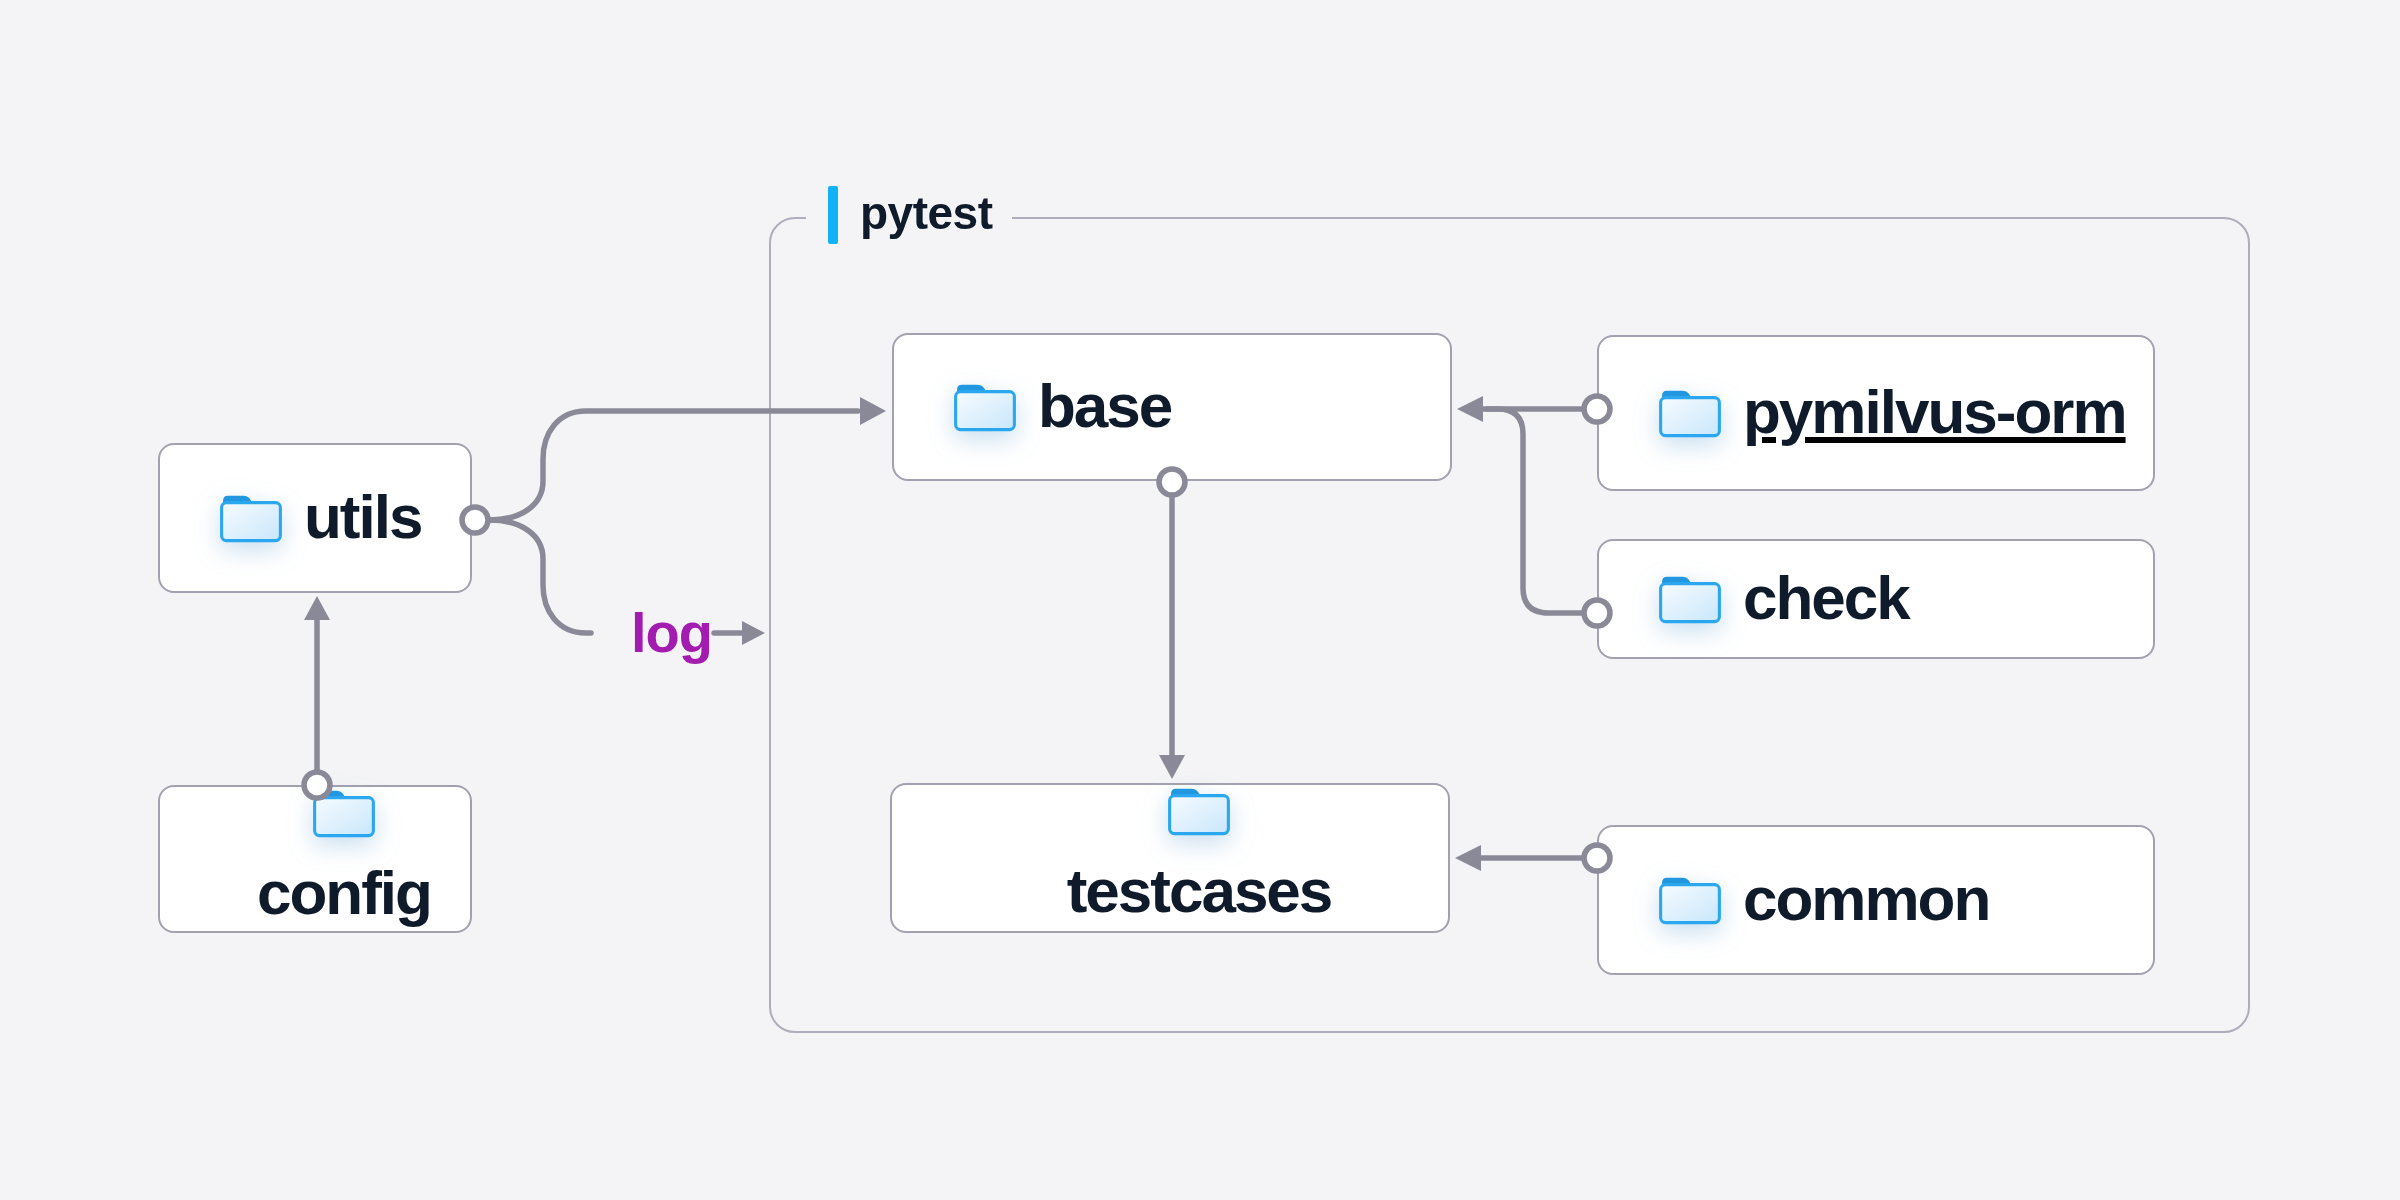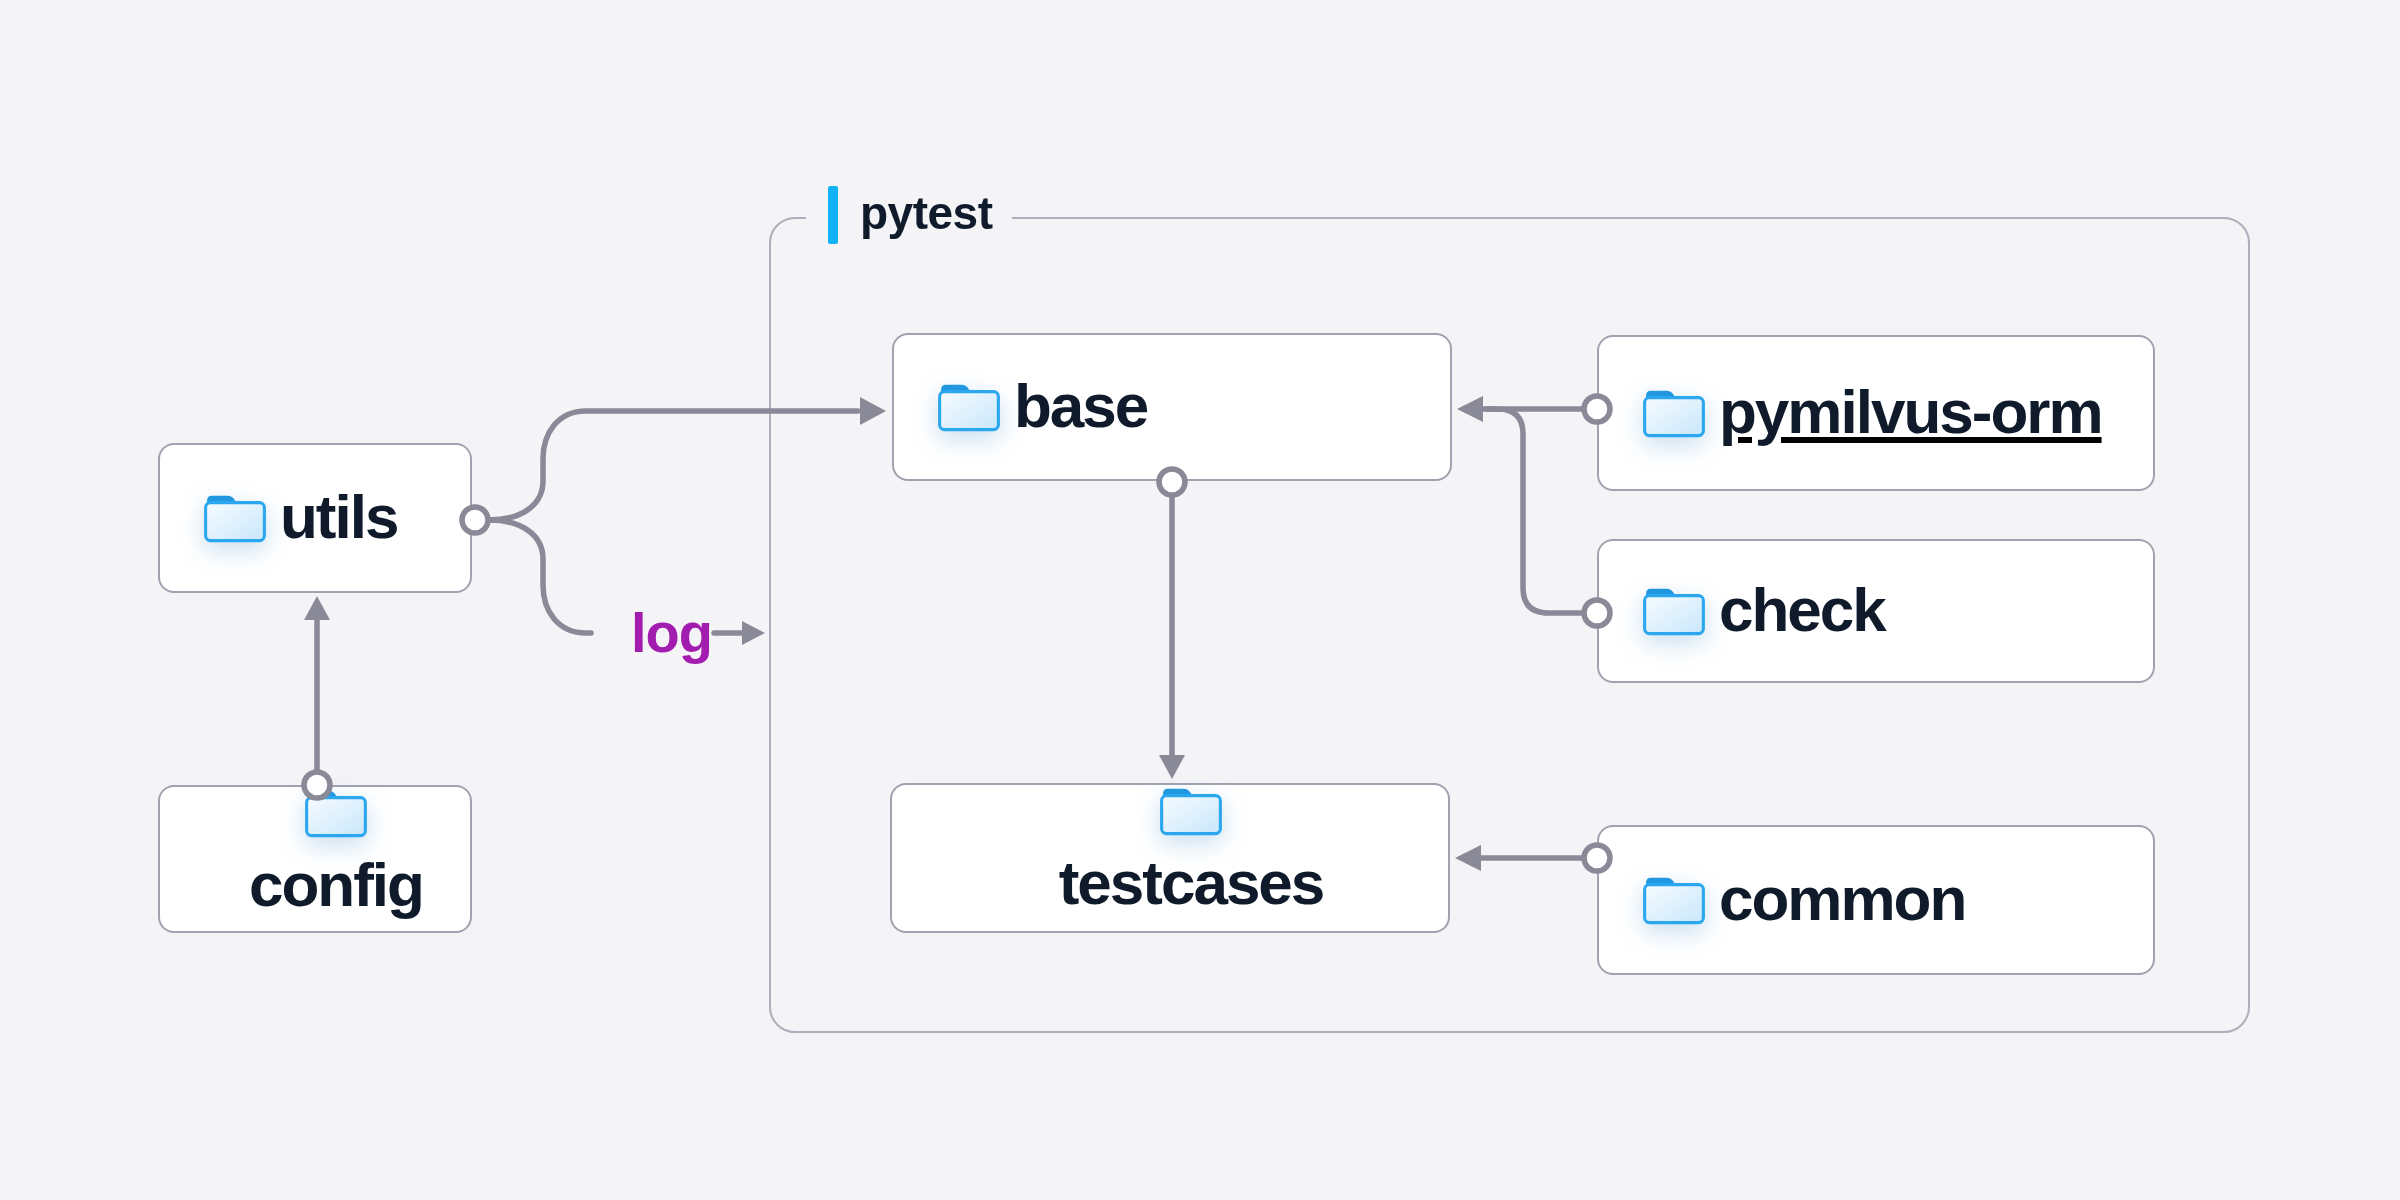--- a/index.html
+++ b/index.html
@@ -45,22 +45,22 @@
     white-space: nowrap;
   }
   
   .node {
     position: absolute;
     background: #ffffff;
     border: 2.5px solid #a2a1af;
     border-radius: 16px;
     display: flex;
     align-items: center;
-    padding-left: 42px;
-    gap: 12px;
+    padding-left: 58px;
+    gap: 20px;
     box-sizing: border-box;
     z-index: 2;
   }
   .node-label {
     font-size: 62px;
     font-weight: 700;
     letter-spacing: -2px;
     color: #0f1a2b;
     white-space: nowrap;
     transform: translateY(-2px);
@@ -146,21 +146,21 @@
     <span class="node-label">base</span>
   </div>
 
   <div class="node" style="left:1597px; top:335px; width:558px; height:156px;text-decoration:underline;">
     <svg class="folder">
         <use href="#folder-sym"></use>
       </svg>
     <span class="node-label">pymilvus-orm</span>
   </div>
 
-  <div class="node" style="left:1597px; top:539px; width:558px; height:144px;">
+  <div class="node" style="left:1597px; top:539px; width:558px; height:120px;">
     <svg class="folder">
         <use href="#folder-sym"></use>
       </svg>
     <span class="node-label">check</span>
   </div>
 
   <div class="node" style="left:890px; top:783px; width:560px; height:150px;flex-direction:column;">
     <svg class="folder">
         <use href="#folder-sym"></use>
       </svg>

